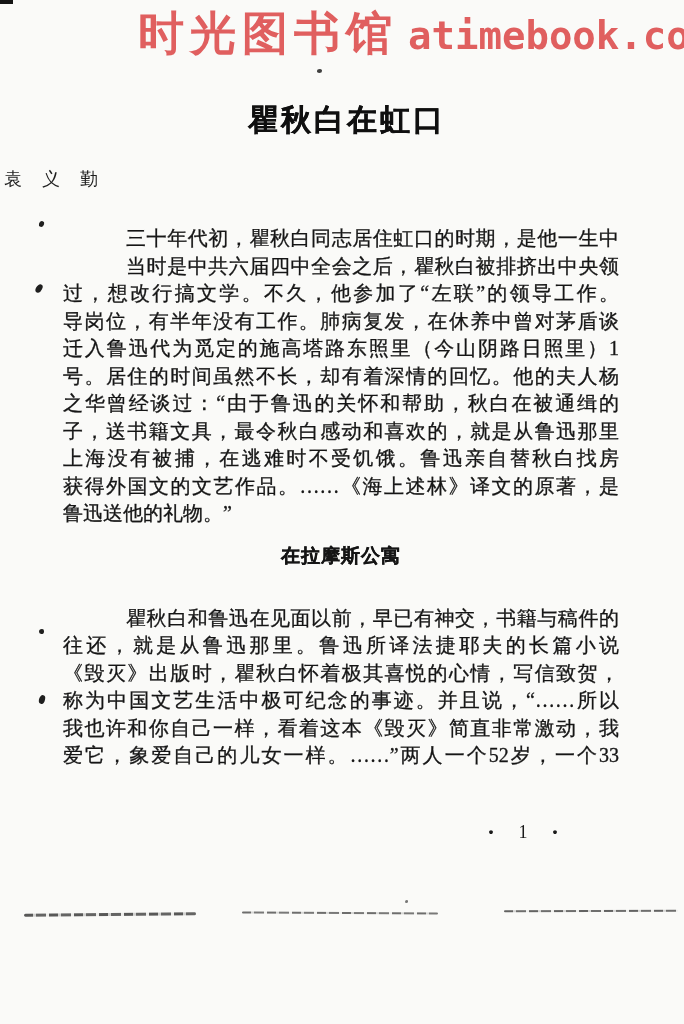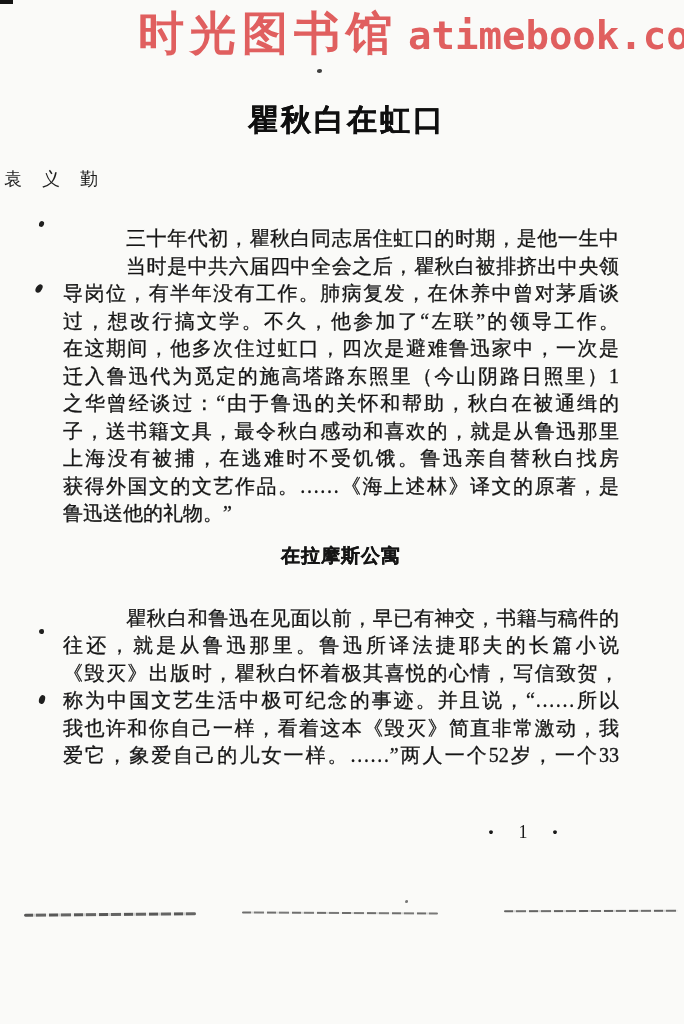--- a/index.html
+++ b/index.html
@@ -92,24 +92,24 @@
   <span class="wm-cjk">时光图书馆</span>
   <span class="wm-latin">atimebook.co</span>
 </div>
 
 <h1 class="title">瞿秋白在虹口</h1>
 <div class="author">袁义勤</div>
 
 <div class="body-text" id="body-text">
     <div class="line first fill">三十年代初，瞿秋白同志居住虹口的时期，是他一生中</div>
     <div class="line first fill">当时是中共六届四中全会之后，瞿秋白被排挤出中央领</div>
+    <div class="line fill">过，想改行搞文学。不久，他参加了“左联”的领导工作。</div>
     <div class="line fill">导岗位，有半年没有工作。肺病复发，在休养中曾对茅盾谈</div>
-    <div class="line fill">过，想改行搞文学。不久，他参加了“左联”的领导工作。</div>
-    <div class="line fill">在这期间，他多次住过虹口，四次是避难鲁迅家中，一次是</div>
     <div class="line fill">迁入鲁迅代为觅定的施高塔路东照里（今山阴路日照里）1</div>
+    <div class="line fill">号。居住的时间虽然不长，却有着深情的回忆。他的夫人杨</div>
     <div class="line fill">之华曾经谈过：“由于鲁迅的关怀和帮助，秋白在被通缉的</div>
     <div class="line fill">子，送书籍文具，最令秋白感动和喜欢的，就是从鲁迅那里</div>
     <div class="line fill">上海没有被捕，在逃难时不受饥饿。鲁迅亲自替秋白找房</div>
     <div class="line fill">获得外国文的文艺作品。……《海上述林》译文的原著，是</div>
     <div class="line">鲁迅送他的礼物。”</div>
     <div class="section-heading">在拉摩斯公寓</div>
     <div class="line first fill">瞿秋白和鲁迅在见面以前，早已有神交，书籍与稿件的</div>
     <div class="line fill">往还，就是从鲁迅那里。鲁迅所译法捷耶夫的长篇小说</div>
     <div class="line fill">《毁灭》出版时，瞿秋白怀着极其喜悦的心情，写信致贺，</div>
     <div class="line fill">称为中国文艺生活中极可纪念的事迹。并且说，“……所以</div>

